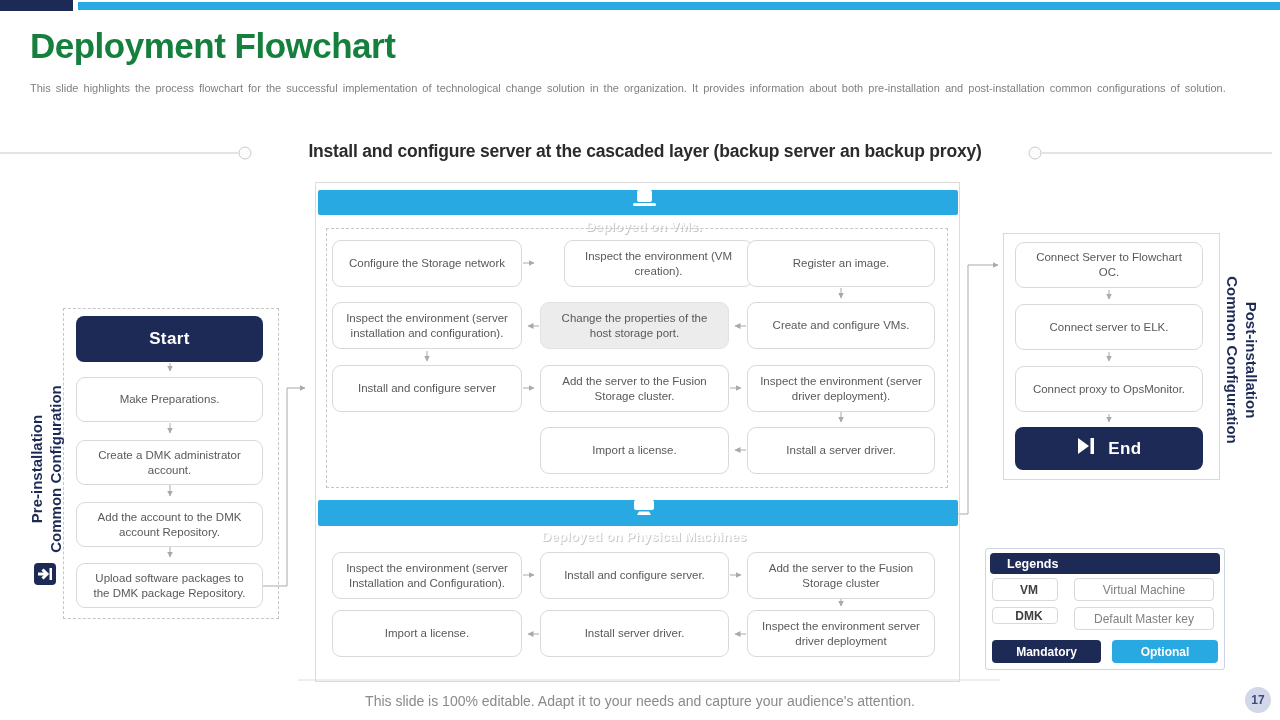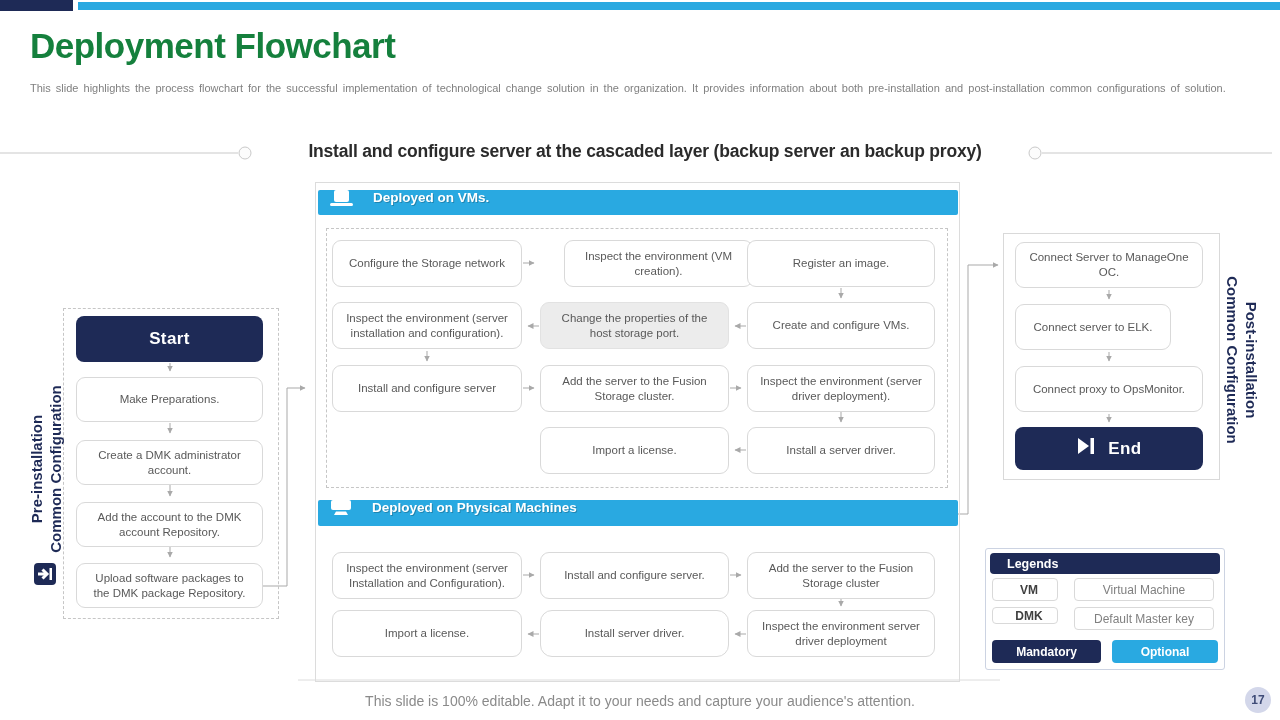--- a/index.html
+++ b/index.html
@@ -23,22 +23,22 @@
   
   .box{position:absolute;background:#fff;border:1px solid #d9d9d9;border-radius:9px;
        display:flex;align-items:center;justify-content:center;text-align:center;
        font-size:11.5px;color:#595959;line-height:1.3;padding:3px 10px;box-sizing:border-box;}
   .box.shaded{background:#ececec;border-color:#e2e2e2;}
 
   .btn{position:absolute;background:#1E2A56;border-radius:8px;color:#fff;font-weight:bold;
        display:flex;align-items:center;justify-content:center;gap:12px;font-size:17px;letter-spacing:.4px;box-sizing:border-box;}
 
   .cyan-header{position:absolute;background:#29A9E1;color:#fff;font-weight:bold;font-size:13.5px;
-       display:flex;align-items:flex-start;padding-left:12px;gap:20px;box-sizing:border-box;border-radius:2px;
-       text-shadow:1px 1px 0 rgba(0,0,0,0.22);}
+       display:flex;align-items:center;padding-left:12px;gap:9px;box-sizing:border-box;border-radius:2px;
+       text-shadow:1px 1px 0 rgba(0,0,0,0.22);flex-direction:column;}
 
   
   .side-label{position:absolute;display:flex;align-items:center;justify-content:center;gap:10px;
        color:#1E2A56;font-weight:bold;font-size:15px;line-height:1.25;white-space:nowrap;}
   .side-label .lines{text-align:center;}
   .rot-ccw{transform:rotate(-90deg);}
   .rot-cw{transform:rotate(90deg);}
 
   
   .legend{position:absolute;left:985px;top:548px;width:240px;height:122px;border:1px solid #ccd3e2;border-radius:3px;background:#fff;box-sizing:border-box;}
@@ -173,28 +173,28 @@
         <path d="M6 11.5 L16 11.5 L18 15 L4 15 Z" fill="#fff"></path>
       </svg>
     </span>
     <span>Deployed on Physical Machines</span>
   </div>
   <div id="pm-grid">
       <div class="box" style="left: 332px; top: 552px; width: 190px; height: 47px;">Inspect the environment (server Installation  and Configuration).</div>
       <div class="box" style="left: 540px; top: 552px; width: 189px; height: 47px;">Install and configure server.</div>
       <div class="box" style="left: 747px; top: 552px; width: 188px; height: 47px;">Add the server to the Fusion Storage cluster</div>
       <div class="box" style="left: 332px; top: 610px; width: 190px; height: 47px;">Import a license.</div>
-      <div class="box" style="left: 540px; top: 610px; width: 189px; height: 47px; border-radius: 12px;">Install server driver.</div>
+      <div class="box" style="left: 540px; top: 610px; width: 189px; height: 47px;">Install server driver.</div>
       <div class="box" style="left: 747px; top: 610px; width: 188px; height: 47px;">Inspect the environment server driver deployment</div>
     </div>
 
   <div class="solid-box" style="left:1003px;top:233px;width:215px;height:245px;border-color:#d9d9d9;"></div>
   <div id="post-steps">
-      <div class="box" style="left: 1015px; top: 242px; width: 188px; height: 46px;">Connect Server to ManageOne OC.</div>
-      <div class="box" style="left: 1015px; top: 304px; width: 156px; height: 46px;">Connect server to ELK.</div>
+      <div class="box" style="left: 1015px; top: 242px; width: 188px; height: 46px;">Connect Server to Flowchart OC.</div>
+      <div class="box" style="left: 1015px; top: 304px; width: 188px; height: 46px;">Connect server to ELK.</div>
       <div class="box" style="left: 1015px; top: 366px; width: 188px; height: 46px;">Connect proxy to OpsMonitor.</div>
     </div>
   <div class="btn" style="left:1015px;top:427px;width:188px;height:43px;">
     <span>
       <svg width="20" height="18" viewBox="0 0 20 18">
         <path d="M2 1 L13 9 L2 17 Z" fill="#fff"></path>
         <rect x="14.5" y="1" width="3.5" height="16" fill="#fff"></rect>
       </svg>
     </span>
     <span>End</span>

